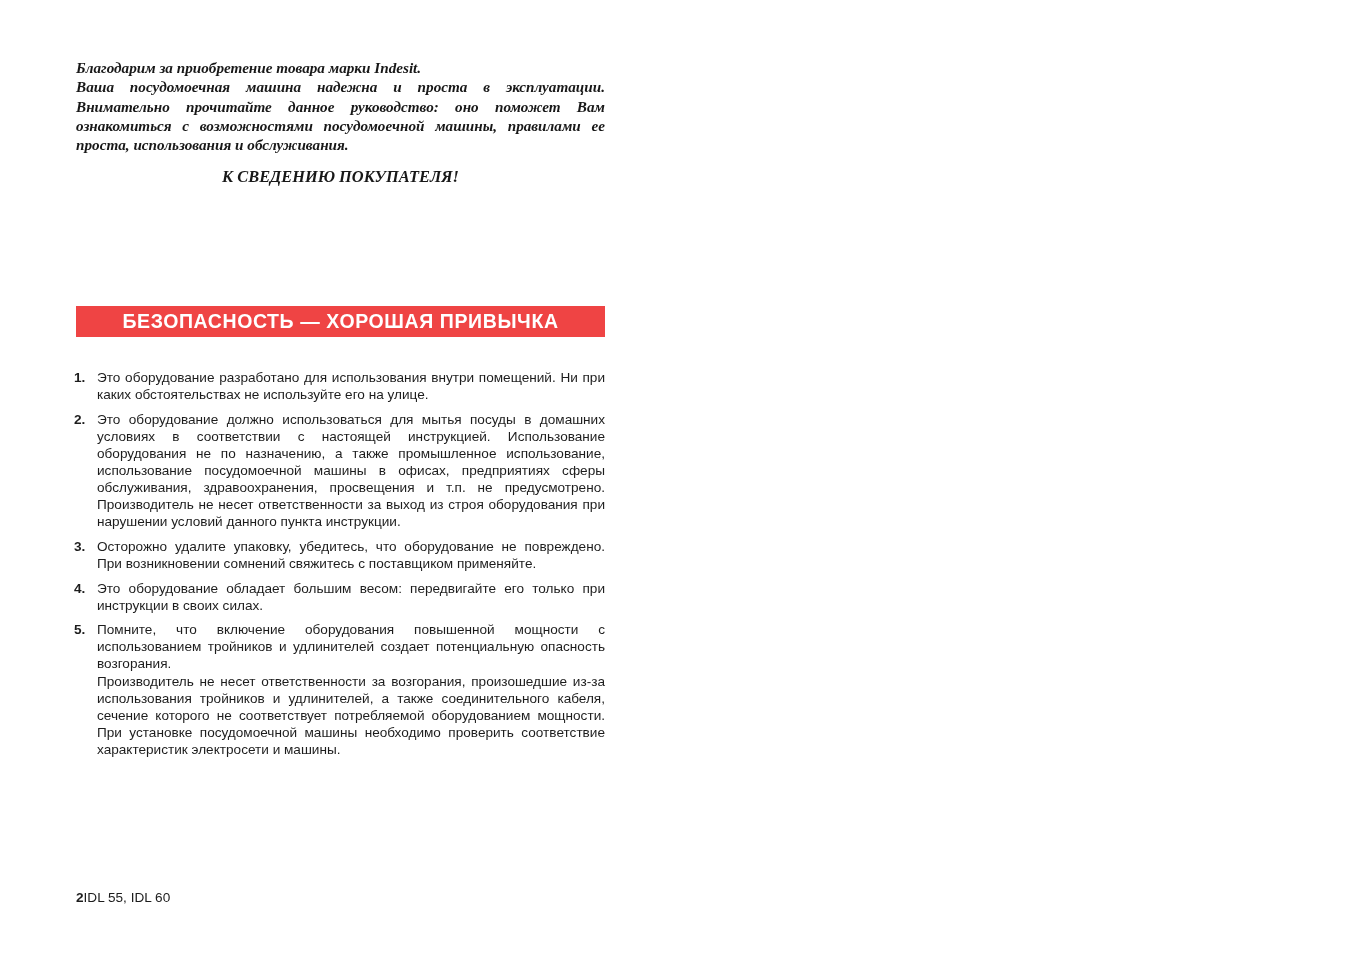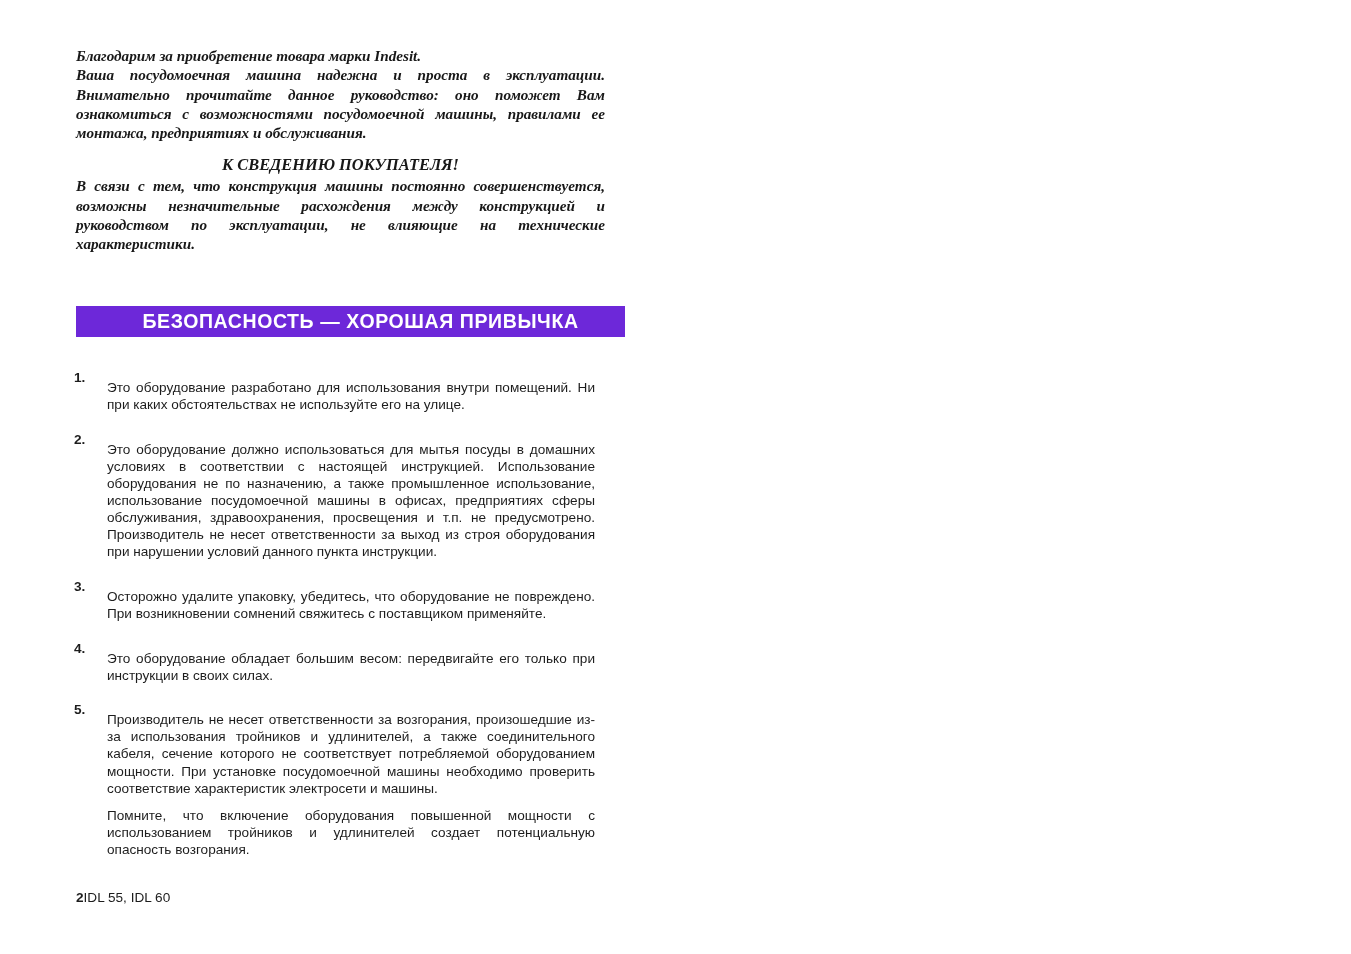--- a/index.html
+++ b/index.html
@@ -29,21 +29,21 @@
     height: 954px;
     box-sizing: border-box;
   }
   .page-left  { padding: 0 0 0 0; }
   .page-right { padding: 0 0 0 0; }
 
   
   .intro {
     position: absolute;
     left: 76px;
-    top: 46px;
+    top: 58px;
     width: 529px;
     font-family: "Liberation Serif", "DejaVu Serif", serif;
     font-weight: bold;
     font-style: italic;
     font-size: 15.2px;
     line-height: 19.3px;
     text-align: justify;
     color: #181818;
   }
   .intro p { margin: 0; }
@@ -59,25 +59,24 @@
   }
   .intro .notice-body { text-align: justify; }
 
   
   .section-banner {
     position: absolute;
     left: 76px;
     top: 306px;
     width: 529px;
     height: 31px;
-    background: #6d28d9;
+    background: #ef4444;
     display: flex;
     align-items: center;
     justify-content: center;
-    padding-left: 20px;
   }
   .section-banner .banner-text {
     color: #ffffff;
     font-family: "Liberation Sans", sans-serif;
     font-weight: bold;
     font-size: 19.5px;
     letter-spacing: 0.6px;
     white-space: nowrap;
     line-height: 1;
   }
@@ -110,21 +109,21 @@
     white-space: nowrap;
   }
   
   .rule-num.w1 { width: 23px; }
 
   .rule-body {
     flex: 1 1 auto;
     text-align: justify;
     text-justify: inter-word;
   }
-  .rule-body p { margin: 10px; }
+  .rule-body p { margin: 0; }
   .rule-body p + p { margin-top: 0px; }
   .rule-body p.last-line,
   .rule-body p:last-child { }
 
   
   .footer {
     position: absolute;
     bottom: 48px;
     height: 18px;
     font-family: "Liberation Sans", sans-serif;
@@ -153,24 +152,23 @@
 </head>
 <body>
 
 <div class="spread">
 
   <div class="page page-left">
 
     <div class="intro">
       <p class="intro-para-1">
         <span>Благодарим за приобретение товара марки Indesit.</span><br>
-        <span>Ваша посудомоечная машина надежна и проста в эксплуатации. Внимательно прочитайте данное руководство: оно поможет Вам ознакомиться с возможностями посудомоечной машины, правилами ее монтажа, предприятиях и обслуживания.</span>
+        <span>Ваша посудомоечная машина надежна и проста в эксплуатации. Внимательно прочитайте данное руководство: оно поможет Вам ознакомиться с возможностями посудомоечной машины, правилами ее проста, использования и обслуживания.</span>
       </p>
       <p class="notice-heading">К СВЕДЕНИЮ ПОКУПАТЕЛЯ!</p>
-      <p class="notice-body">В связи с тем, что конструкция машины постоянно совершенствуется, возможны незначительные расхождения между конструкцией и руководством по эксплуатации, не влияющие на технические характеристики.</p>
     </div>
 
     <div class="section-banner">
       <span class="banner-text">БЕЗОПАСНОСТЬ — ХОРОШАЯ ПРИВЫЧКА</span>
     </div>
 
     <ol class="rules rules-left" style="list-style:none;margin:0;padding:0;">
         <li class="rule">
           <span class="rule-num w1">1.</span>
           <div class="rule-body">
@@ -191,22 +189,22 @@
         </li>
         <li class="rule">
           <span class="rule-num w1">4.</span>
           <div class="rule-body">
             <p>Это оборудование обладает большим весом: передвигайте его только при инструкции в своих силах.</p>
           </div>
         </li>
         <li class="rule">
           <span class="rule-num w1">5.</span>
           <div class="rule-body">
+            <p>Помните, что включение оборудования повышенной мощности с использованием тройников и удлинителей создает потенциальную опасность возгорания.</p>
             <p>Производитель не несет ответственности за возгорания, произошедшие из-за использования тройников и удлинителей, а также соединительного кабеля, сечение которого не соответствует потребляемой оборудованием мощности. При установке посудомоечной машины необходимо проверить соответствие характеристик электросети и машины.</p>
-            <p>Помните, что включение оборудования повышенной мощности с использованием тройников и удлинителей создает потенциальную опасность возгорания.</p>
           </div>
         </li>
       </ol>
 
     <div class="footer footer-left">
       <span class="page-number">2</span>
       <span class="model-code">IDL 55, IDL 60</span>
       <span class="spacer"></span>
     </div>
   </div>

